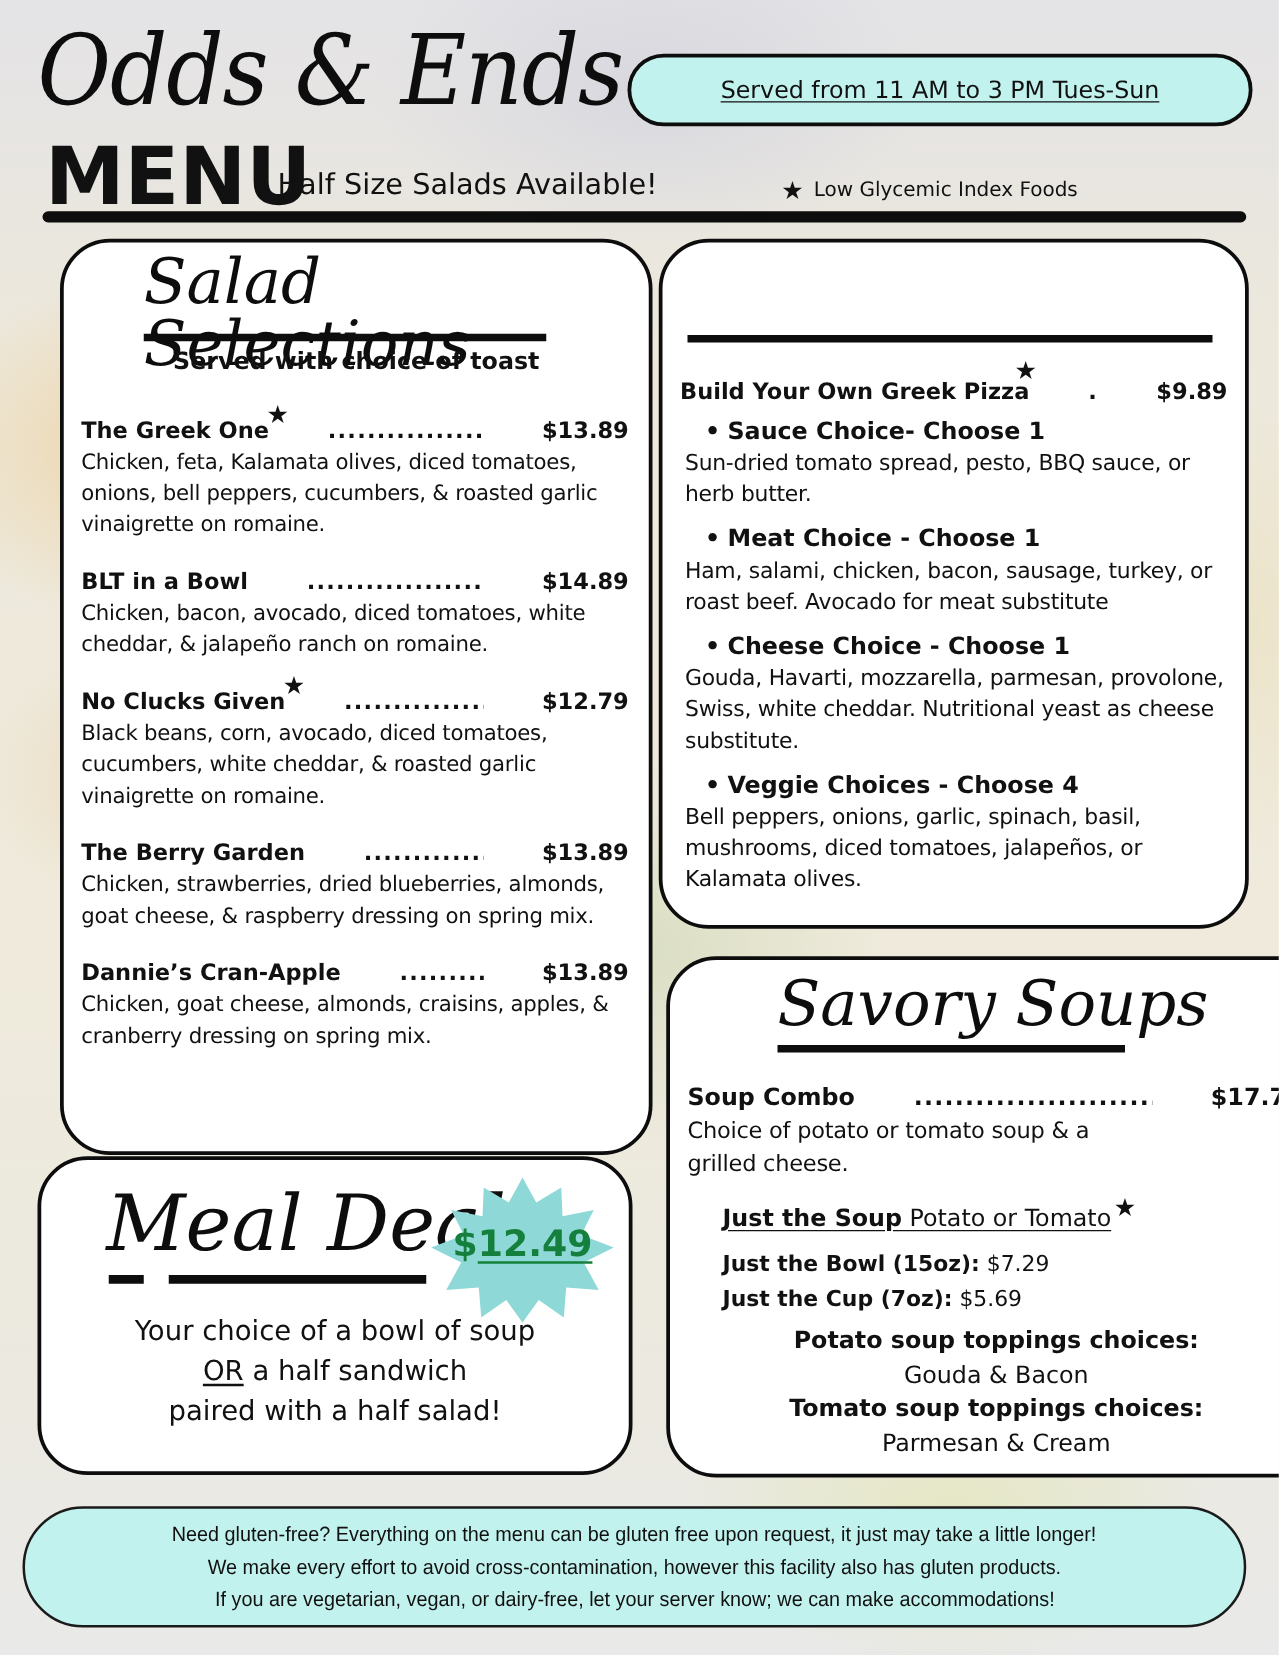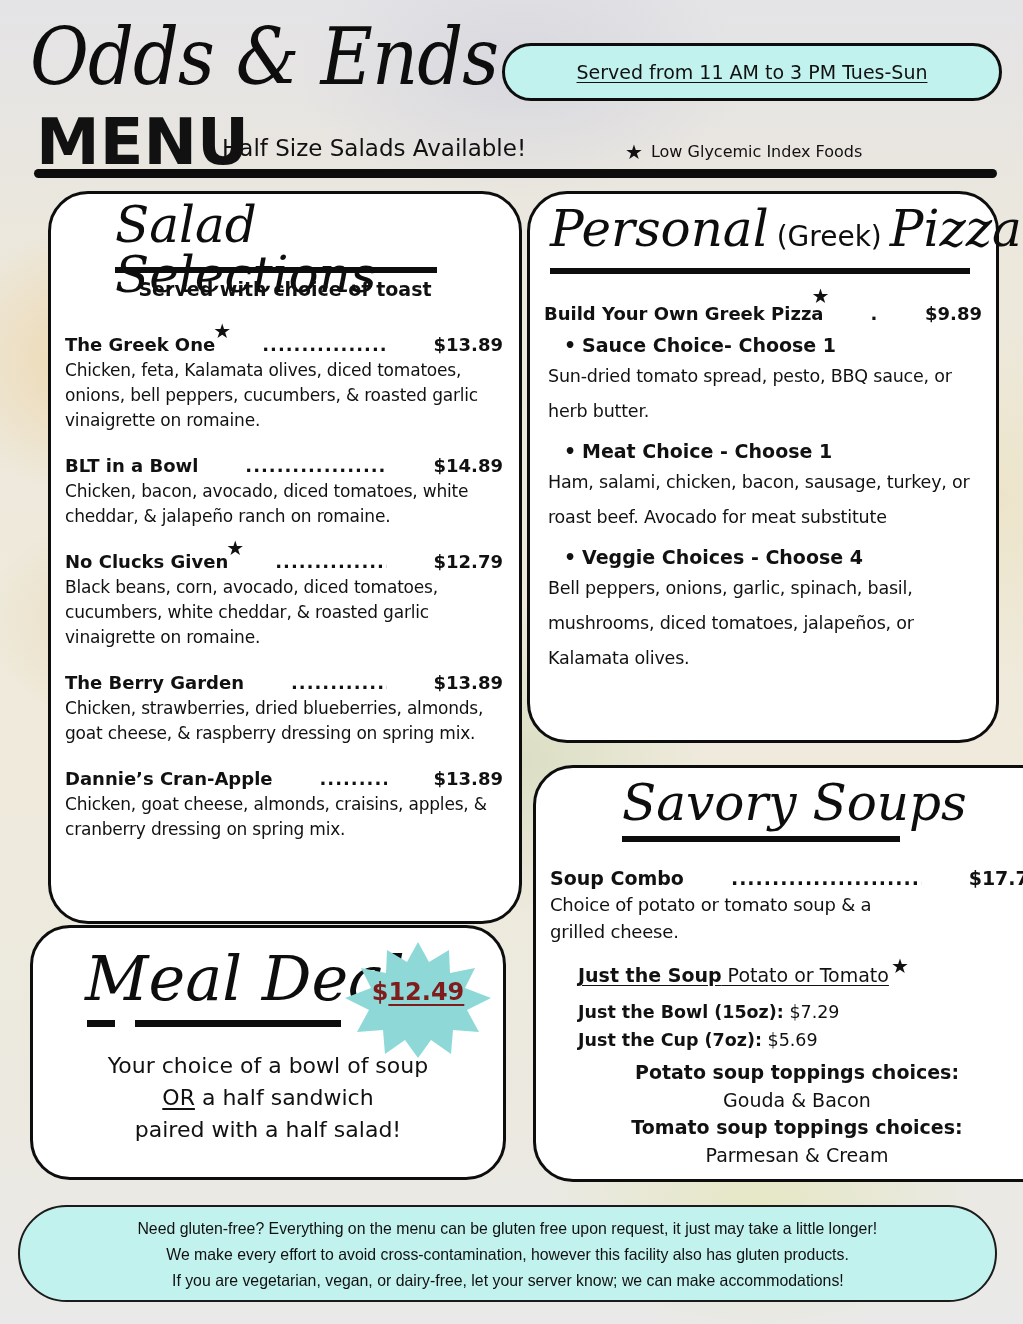--- a/index.html
+++ b/index.html
@@ -100,21 +100,21 @@
   .pizza .build-line {
     position: absolute; left: 14px; right: 14px; top: 107px;
   }
   .pizza .choices { position: absolute; left: 18px; right: 14px; top: 138px; }
   .choice { margin-bottom: 9px; }
   .choice-head {
     font-weight: bold; font-size: 19px; line-height: 27px;
     font-family: "DejaVu Sans", sans-serif; padding-left: 16px;
   }
   .choice-head::before { content: "•"; display: inline-block; width: 18px; }
-  .choice-desc { font-size: 17.5px; line-height: 35px; font-family: "DejaVu Sans", sans-serif; letter-spacing: -0.2px; }
+  .choice-desc { font-size: 17.5px; line-height: 25px; font-family: "DejaVu Sans", sans-serif; letter-spacing: -0.2px; }
 
   .soups { left: 533px; top: 765px; width: 528px; height: 417px; }
   .soups .script-title { left: 86px; top: 10px; font-size: 50px; }
   .soups .title-rule { left: 86px; top: 68px; width: 278px; }
   .soups .combo { position: absolute; left: 14px; right: 16px; top: 97px; }
   .soups .combo .item-head { font-size: 19px; }
   .soups .combo .item-desc { font-size: 18px; line-height: 27px; }
   .just-soup {
     position: absolute; left: 42px; top: 196px; font-size: 19px;
     font-family: "DejaVu Sans", sans-serif; text-decoration: underline; text-underline-offset: 3px;
@@ -128,21 +128,21 @@
   .toppings .t-val { font-size: 19px; line-height: 28px; }
 
   .meal { left: 30px; top: 925px; width: 476px; height: 255px; }
   .meal .script-title { left: 52px; top: 20px; font-size: 62px; }
   .meal .rule-a { position: absolute; left: 54px; top: 92px; width: 28px; height: 7px; background: #0d0d0d; }
   .meal .rule-b { position: absolute; left: 102px; top: 92px; width: 206px; height: 7px; background: #0d0d0d; }
   .burst { position: absolute; left: 310px; top: 12px; width: 150px; height: 120px; }
   .burst svg { position: absolute; left: 0; top: 0; }
   .burst .price {
     position: absolute; left: 0; right: 0; top: 38px; text-align: center;
-    font-weight: bold; font-size: 24px; font-family: "DejaVu Sans", sans-serif; color: #7f1d1d;
+    font-weight: bold; font-size: 29px; font-family: "DejaVu Sans", sans-serif; color: #15803d;
   }
   .burst .price u { text-underline-offset: 4px; }
   .meal .deal-text {
     position: absolute; left: 0; right: 0; top: 122px; text-align: center;
     font-size: 22px; line-height: 32px; font-family: "DejaVu Sans", sans-serif;
   }
   .meal .deal-text .or { text-decoration: underline; text-underline-offset: 3px; }
 
   .footer-note {
     position: absolute; left: 18px; top: 1205px; width: 979px; height: 97px;
@@ -209,41 +209,40 @@
         <span class="name">Dannie’s Cran-Apple</span>
         <span class="dots"></span>
         <span class="price">$13.89</span>
       </div>
       <div class="item-desc">Chicken, goat cheese, almonds, craisins, apples, &amp; cranberry dressing on spring mix.</div>
     </div>
   </div>
 </section>
 
 <section class="panel pizza">
-  <div class="script-title">
-    <span>Personal</span>
-    <span class="paren">(Greek)</span>
-    <span>Pizza</span>
-  </div>
   <div class="title-rule"></div>
   <div class="build-line">
     <div class="item-head">
       <span class="name"><span>Build Your Own Greek Pizza</span><span class="star-mark" style="right:-6px;top:-18px;">★</span></span>
       <span class="dots"></span>
       <span class="price">$9.89</span>
     </div>
   </div>
   <div class="choices">
     <div class="choice">
       <div class="choice-head">Sauce Choice- Choose 1</div>
       <div class="choice-desc">Sun-dried tomato spread, pesto, BBQ sauce, or herb butter.</div>
     </div>
     <div class="choice">
       <div class="choice-head">Meat Choice - Choose 1</div>
       <div class="choice-desc">Ham, salami, chicken, bacon, sausage, turkey, or roast beef.  Avocado for meat substitute</div>
+    </div>
+    <div class="choice">
+      <div class="choice-head">Cheese Choice - Choose 1</div>
+      <div class="choice-desc">Gouda, Havarti, mozzarella, parmesan, provolone, Swiss, white cheddar. Nutritional yeast as cheese substitute.</div>
     </div>
     <div class="choice">
       <div class="choice-head">Veggie Choices - Choose 4</div>
       <div class="choice-desc">Bell peppers, onions, garlic, spinach, basil, mushrooms, diced tomatoes, jalapeños, or Kalamata olives.</div>
     </div>
   </div>
 </section>
 
 <section class="panel meal">
   <div class="script-title">Meal Deal</div>

